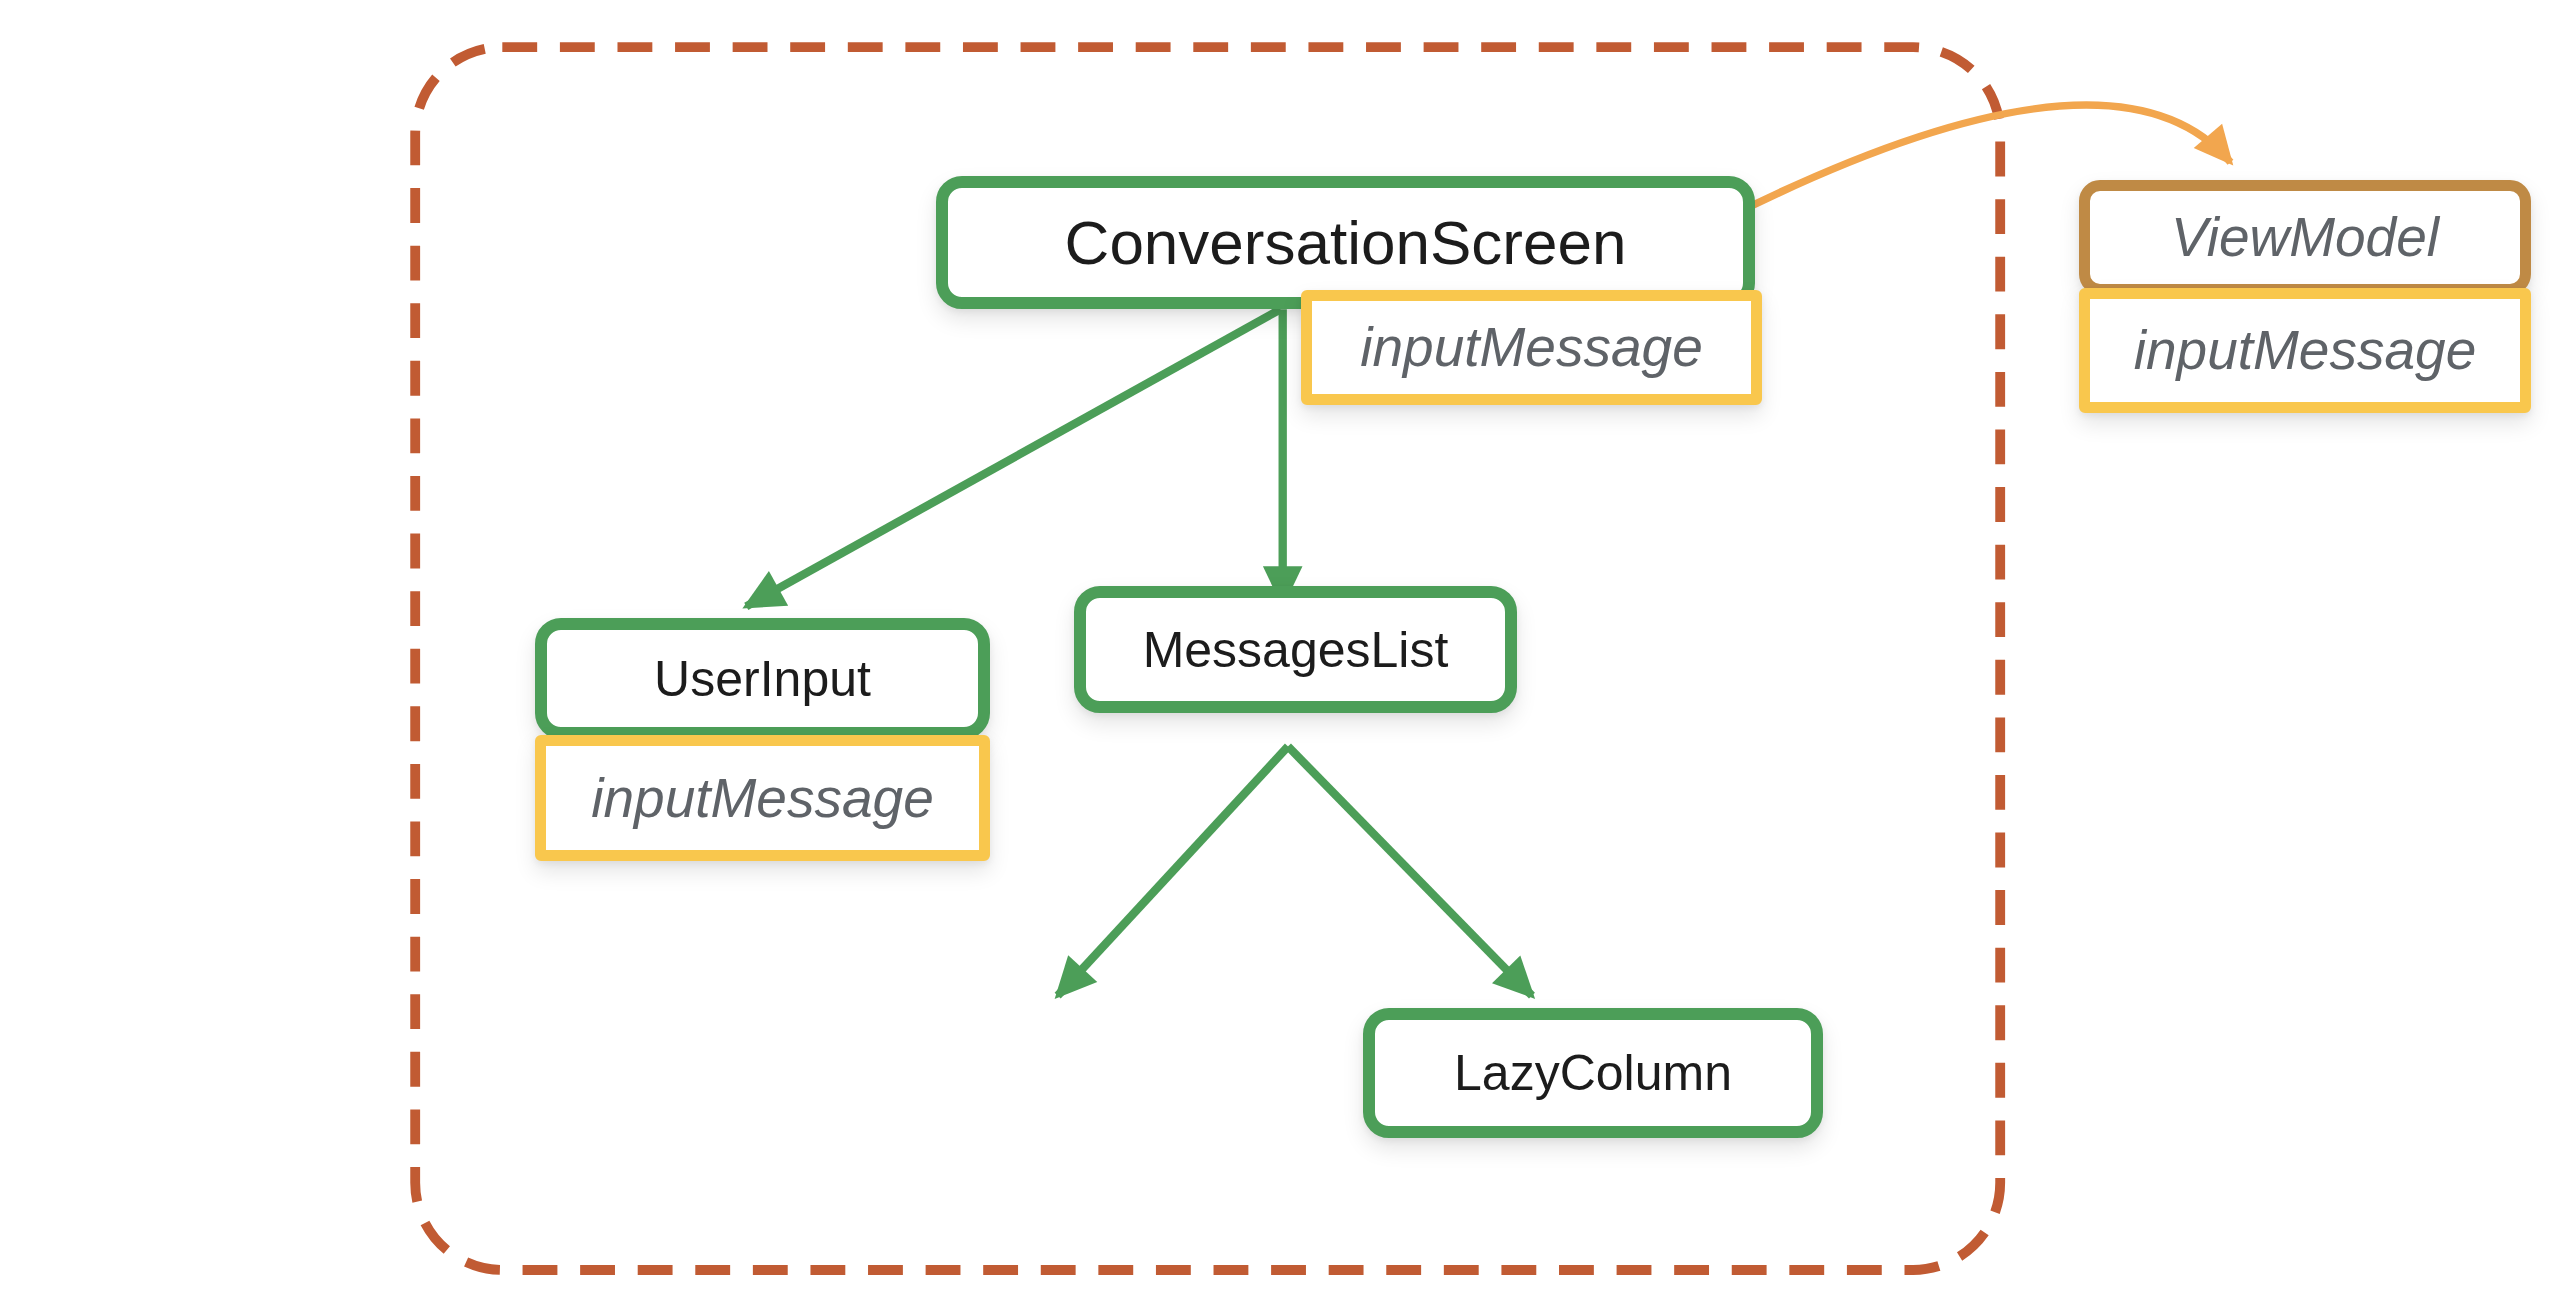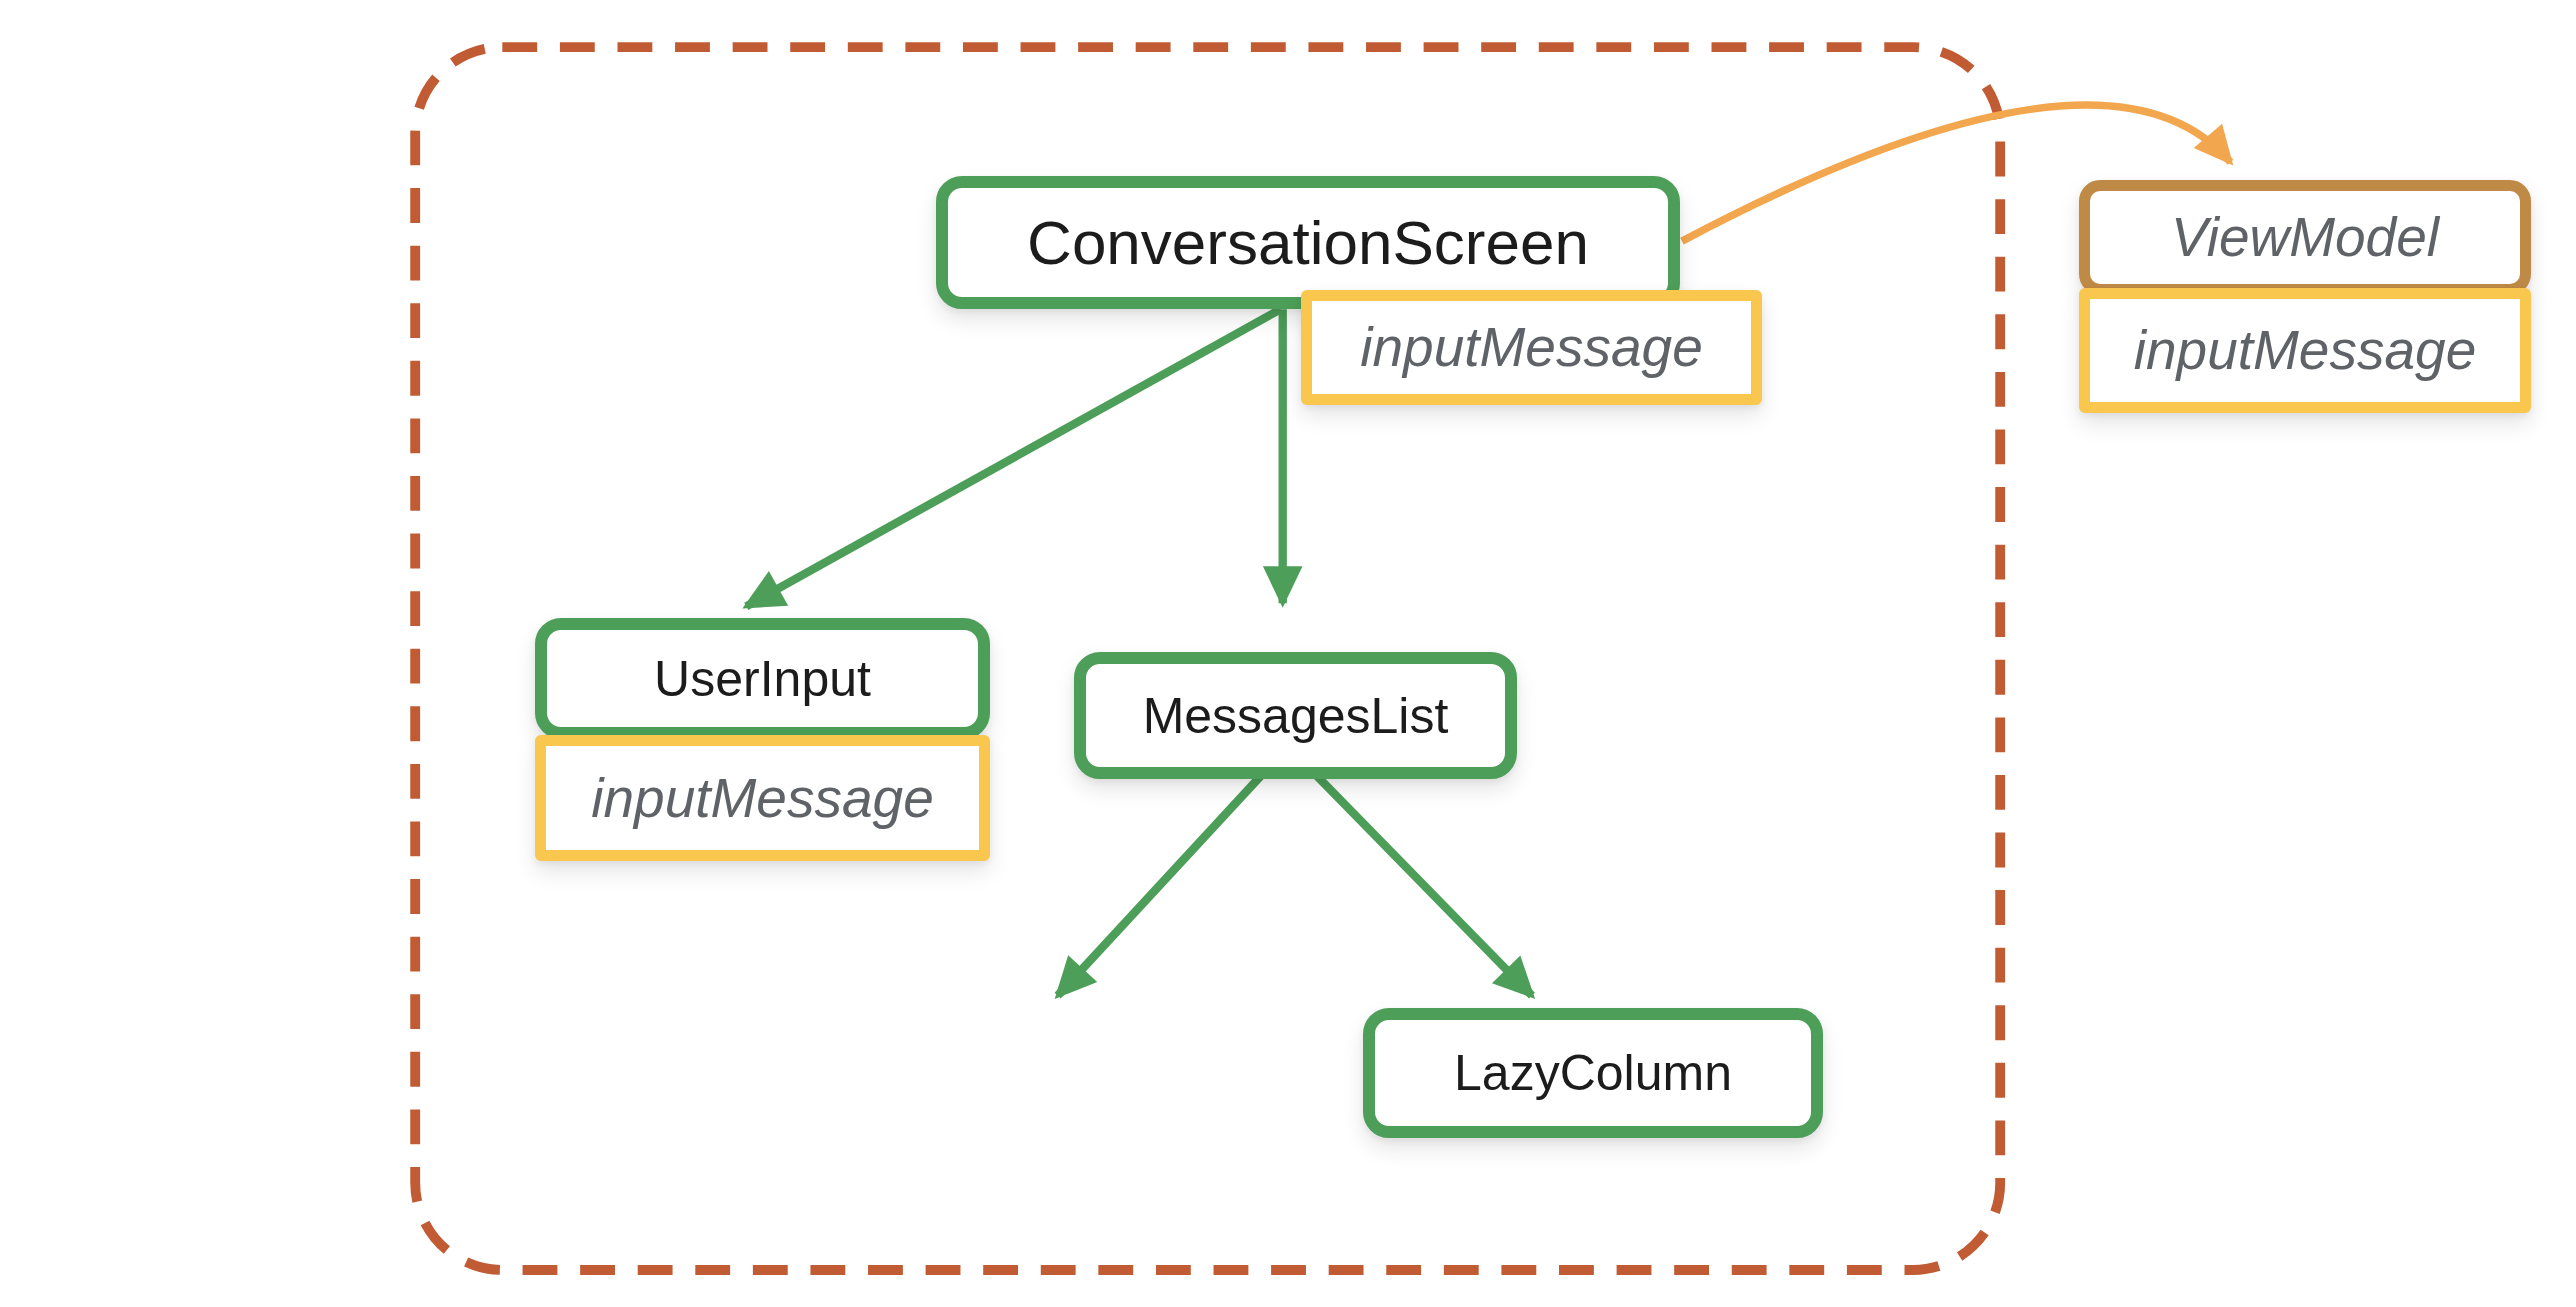--- a/index.html
+++ b/index.html
@@ -29,26 +29,26 @@
   }
   .node .lbl{white-space:nowrap;line-height:1;}
 
   .composable{border:12px solid var(--green);border-radius:26px;}
   .state{border:11.4px solid var(--yellow);border-radius:6px;z-index:3;font-style:italic;}
   .vm{border:11.4px solid var(--brown);border-radius:21px;}
 
   .lbl-dark{color:var(--ink);font-size:50px;}
   .lbl-gray{color:var(--gray);font-size:55px;}
 
-  #conversation-screen{left:936px;top:176px;width:744px;height:133px;}
+  #conversation-screen{left:936px;top:176px;width:819px;height:133px;}
   #conversation-screen .lbl{font-size:62px;}
   #cs-input-message{left:1301px;top:290px;width:461px;height:115px;}
   #user-input{left:535px;top:618px;width:455px;height:121px;}
   #ui-input-message{left:535px;top:735px;width:455px;height:126px;}
-  #messages-list{left:1074px;top:652px;width:443px;height:127px;}
+  #messages-list{left:1074px;top:586px;width:443px;height:127px;}
   #button-node{left:795px;top:1008px;width:460px;height:130px;}
   #lazy-column{left:1363px;top:1008px;width:460px;height:130px;}
   #view-model{left:2079px;top:180px;width:452px;height:115px;font-style:italic;}
   #vm-input-message{left:2079px;top:288px;width:452px;height:125px;}
 
   .diagram-title{
     position:absolute;left:61px;top:939px;z-index:4;
     font-size:79px;font-weight:bold;color:var(--rust);
     letter-spacing:-0.8px;white-space:nowrap;
   }

